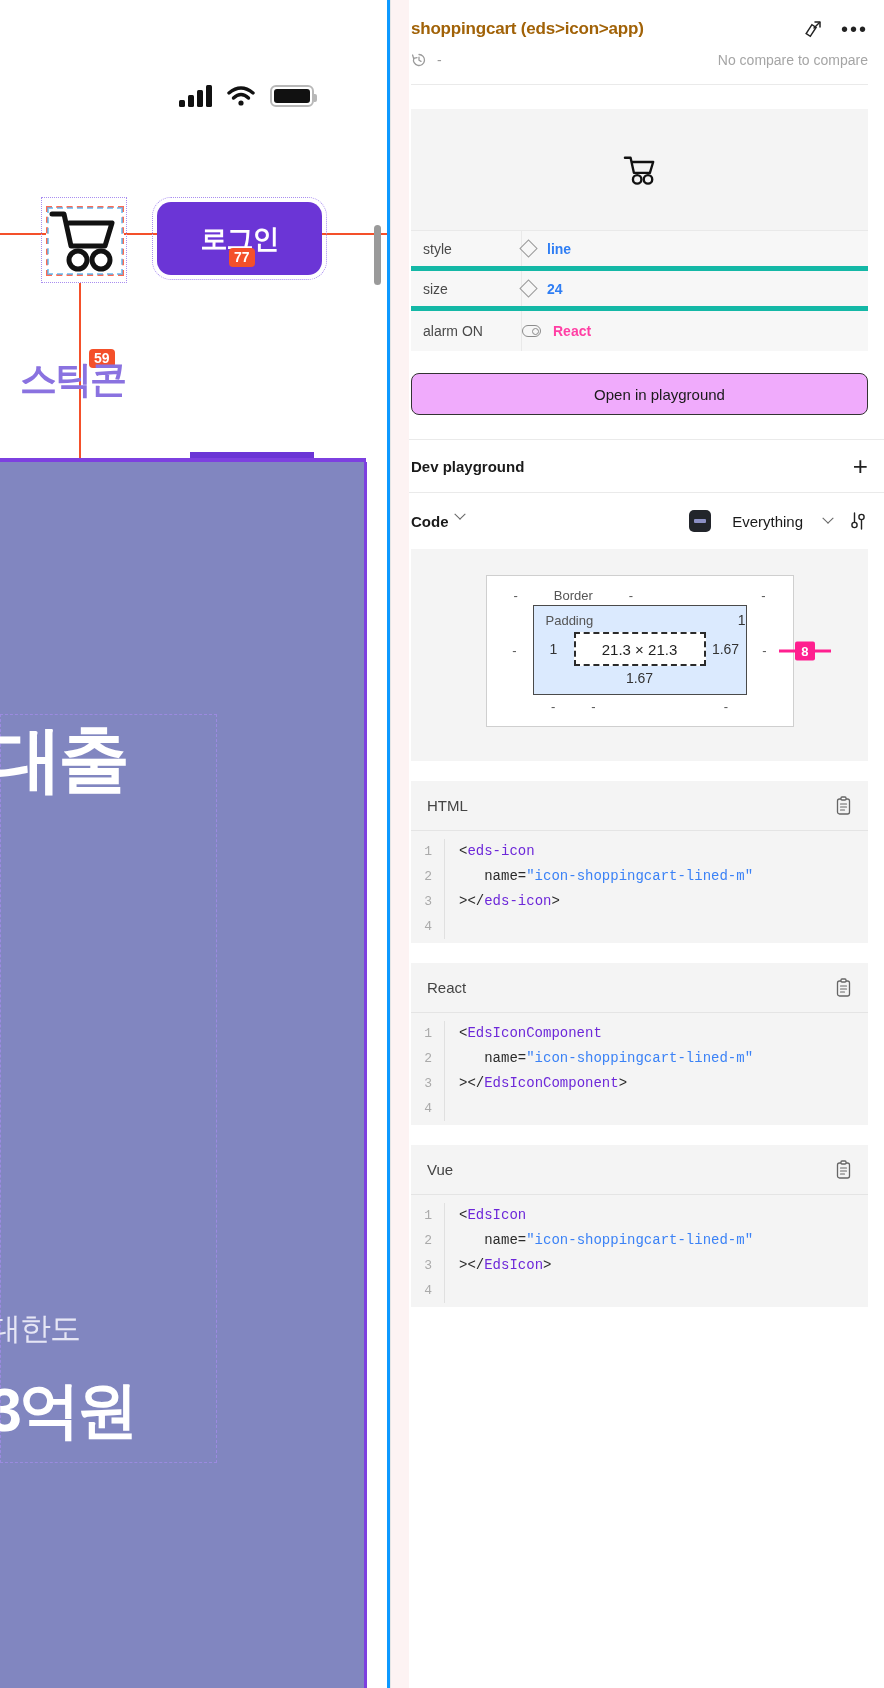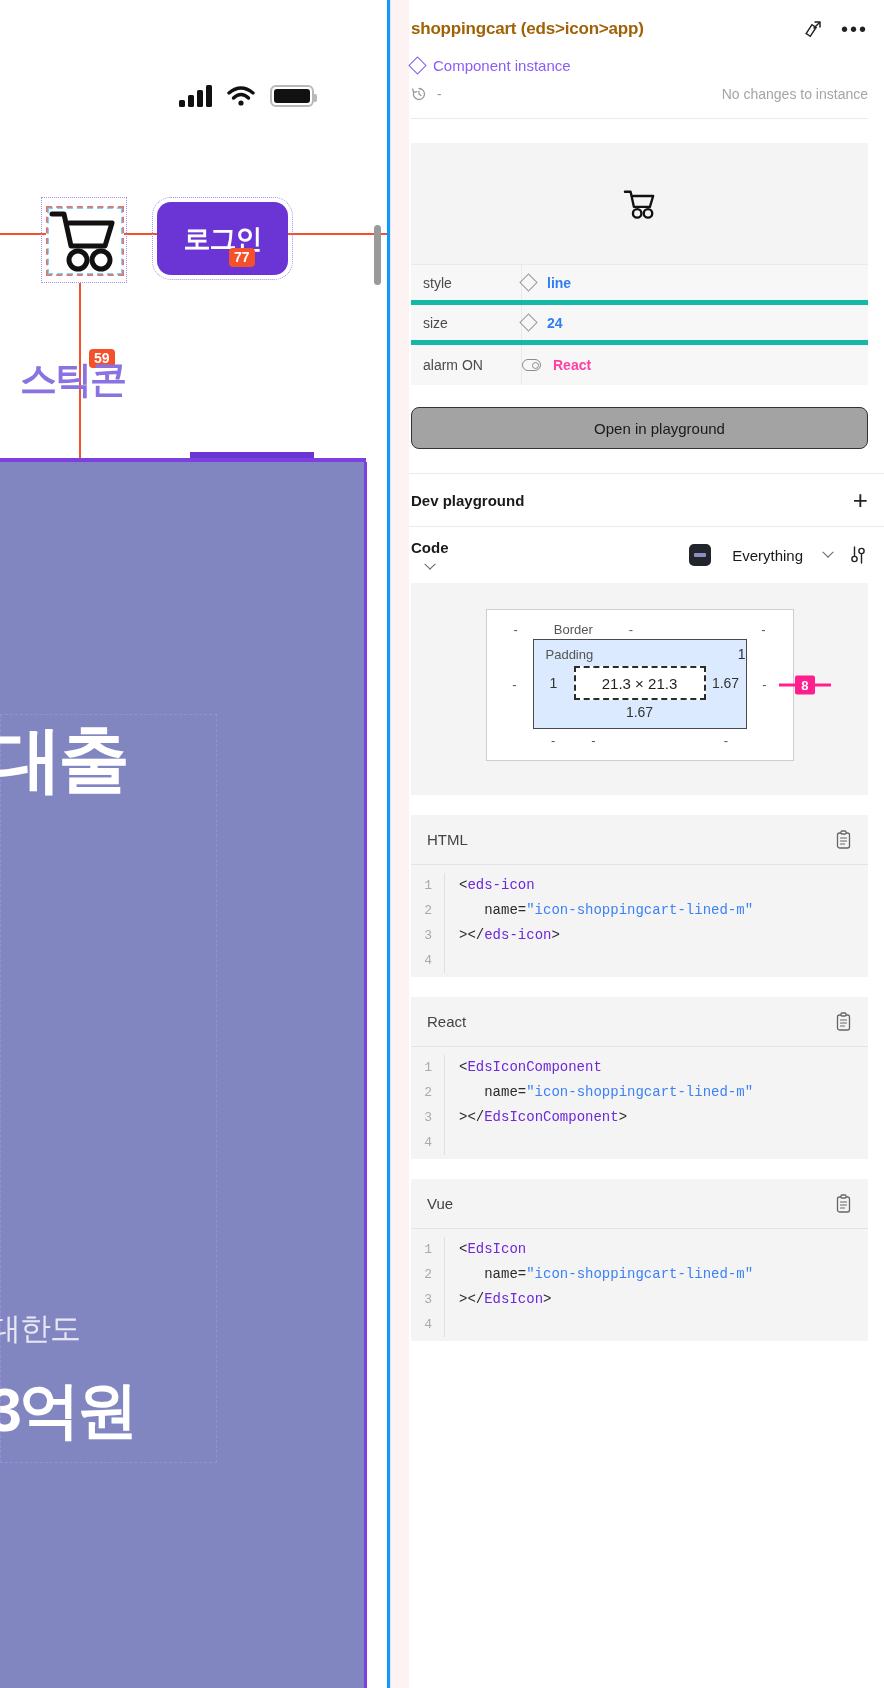--- a/index.html
+++ b/index.html
@@ -56,21 +56,21 @@
   .sel-inner {
     position: absolute; left: 4px; top: 8px; width: 78px; height: 70px;
     border: 2px dashed #ff6a52; background: #fff;
   }
   .sel-inner2 {
     position: absolute; inset: -1px; border: 2px dashed #5ab4f0; opacity: .7;
   }
   .cart-big { position: absolute; left: 48px; top: 206px; width: 72px; height: 68px; }
 
   .btn-login {
-    position: absolute; left: 157px; top: 202px; width: 131px; height: 73px;
+    position: absolute; left: 157px; top: 202px; width: 165px; height: 73px;
     background: #6b35d6; border-radius: 14px;
     display: flex; align-items: center; justify-content: center;
     color: #fff; font-weight: 700; font-size: 27px; letter-spacing: -1px;
     outline: 1px dotted #a98ef0; outline-offset: 4px;
   }
   .badge {
     position: absolute; background: #f4502a; color: #fff;
     font-size: 14px; font-weight: 700; border-radius: 4px;
     padding: 1px 5px; line-height: 17px;
   }
@@ -155,32 +155,32 @@
   .toggle {
     width: 19px; height: 12px; border: 1.4px solid #8c8c8c; border-radius: 7px;
     display: flex; align-items: center; justify-content: flex-end; padding: 0 1.5px;
   }
   .toggle span { width: 7px; height: 7px; border: 1.2px solid #8c8c8c; border-radius: 50%; }
 
   .pg-btn {
     margin: 22px 16px 0 20px; height: 42px;
     border: 1.5px solid #333; border-radius: 8px;
     display: flex; align-items: center; justify-content: center;
-    font-size: 15px; color: #1a1a1a; cursor: pointer; background: #a3a3a3; padding-left: 40px;
+    font-size: 15px; color: #1a1a1a; cursor: pointer; background: #f0abfc; padding-left: 40px;
   }
 
   .sec-hdr {
     display: flex; align-items: center; justify-content: space-between;
     padding: 0 16px 0 20px; height: 52px;
   }
   .sec-title { font-size: 15px; font-weight: 700; color: #1a1a1a; }
   .plus { font-size: 26px; font-weight: 300; color: #222; line-height: 20px; cursor: pointer; }
 
   .code-hdr { display: flex; align-items: center; padding: 0 16px 0 20px; height: 56px; }
-  .code-left { display: flex; align-items: center; gap: 7px; flex-direction: column; }
+  .code-left { display: flex; align-items: flex-start; gap: 7px; }
   .chev { display: inline-block; width: 8px; height: 8px; border-right: 1.5px solid #666; border-bottom: 1.5px solid #666; transform: rotate(45deg) translate(-2px,-2px); }
   .code-right { margin-left: auto; display: flex; align-items: center; gap: 16px; }
   .plat-chip { width: 22px; height: 22px; border-radius: 5px; background: #22252b; display: flex; align-items:center; justify-content:center; }
   .plat-chip i { display:block; width: 12px; height: 4px; background: #8b8fc4; border-radius: 1px; }
   .plat-name { font-size: 15px; color: #1a1a1a; }
 
   
   .boxmodel-wrap { margin: 0 16px 0 20px; background: #f4f4f4; padding: 26px 0 34px; position: relative; }
   .bm-outer {
     width: 308px; margin: 0 auto; border: 1px solid #cfcfcf; background: #fff;
@@ -296,33 +296,29 @@
             <svg width="20" height="20" viewBox="0 0 20 20">
               <path d="M3.5 13.5 L11 6 L14.5 9.5 L7 17 Z" transform="rotate(-12 9 11)" stroke="#222" stroke-width="1.5" fill="none"></path>
               <path d="M13 3 H18 V8" stroke="#222" stroke-width="1.5" fill="none" stroke-linecap="round" stroke-linejoin="round"></path>
               <path d="M17.5 3.5 L12 9" stroke="#222" stroke-width="1.5" fill="none" stroke-linecap="round"></path>
             </svg>
           </div>
           <div class="dots">•••</div>
         </div>
       </div>
 
-      <div class="comp-row">
-        <span class="diamond"></span>
-        <span class="comp-label">Component instance</span>
-      </div>
 
       <div class="hist-row">
         <svg width="16" height="16" viewBox="0 0 16 16">
           <path d="M8 2.5 A5.5 5.5 0 1 1 2.8 6.2" stroke="#9b9b9b" stroke-width="1.3" fill="none" stroke-linecap="round"></path>
           <path d="M1.6 3 L2.6 6.4 L6 5.6" stroke="#9b9b9b" stroke-width="1.3" fill="none" stroke-linecap="round" stroke-linejoin="round"></path>
           <path d="M8 5.2 V8.2 L10 9.4" stroke="#9b9b9b" stroke-width="1.3" fill="none" stroke-linecap="round"></path>
         </svg>
         <span>-</span>
-        <span class="hist-right">No changes to instance</span>
+        <span class="hist-right">No compare to compare</span>
       </div>
       <div class="divider"></div>
     </div>
 
     <div class="prev-wrap">
       <div class="preview">
         <svg width="34" height="32" viewBox="0 0 72 68">
           <path d="M4 8 H16 L23 40 H57 L64 17 H21" stroke="#111" stroke-width="5" fill="none" stroke-linejoin="round" stroke-linecap="round"></path>
           <circle cx="30" cy="54" r="9" stroke="#111" stroke-width="5" fill="none"></circle>
           <circle cx="53" cy="54" r="9" stroke="#111" stroke-width="5" fill="none"></circle>

